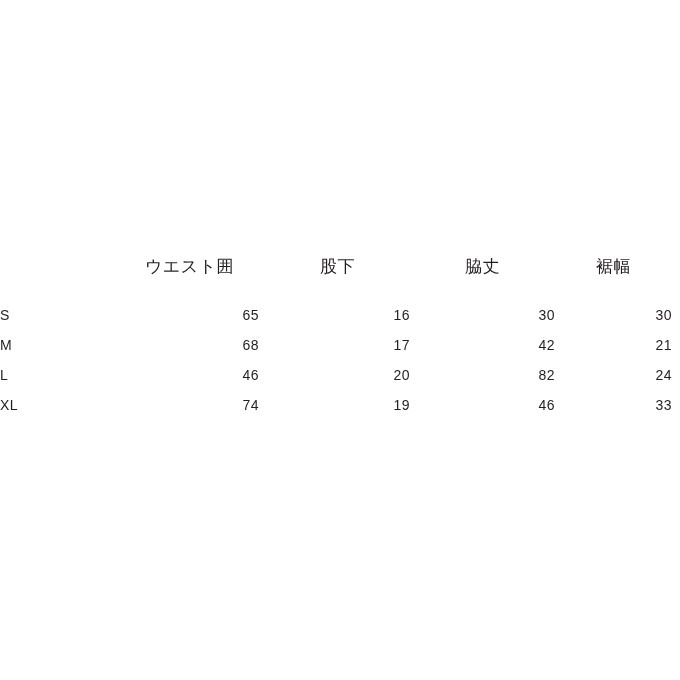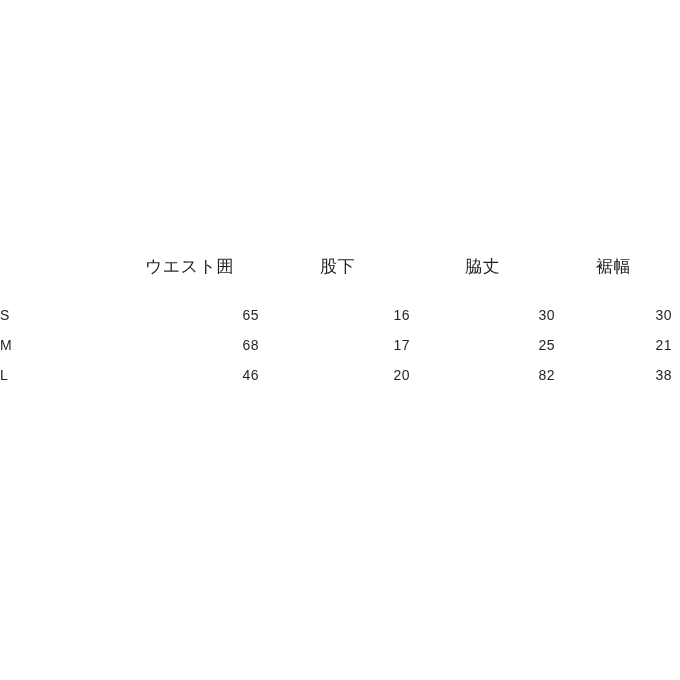--- a/index.html
+++ b/index.html
@@ -102,25 +102,32 @@
         <td class="row-label">S</td>
         <td class="cell col-1">65</td>
         <td class="cell col-2">16</td>
         <td class="cell col-3">30</td>
         <td class="cell col-4">30</td>
       </tr>
       <tr>
         <td class="row-label">M</td>
         <td class="cell col-1">68</td>
         <td class="cell col-2">17</td>
-        <td class="cell col-3">25</td>
+        <td class="cell col-3">42</td>
         <td class="cell col-4">21</td>
       </tr>
       <tr>
         <td class="row-label">L</td>
         <td class="cell col-1">46</td>
         <td class="cell col-2">20</td>
         <td class="cell col-3">82</td>
-        <td class="cell col-4">38</td>
+        <td class="cell col-4">24</td>
+      </tr>
+      <tr>
+        <td class="row-label">XL</td>
+        <td class="cell col-1">74</td>
+        <td class="cell col-2">19</td>
+        <td class="cell col-3">46</td>
+        <td class="cell col-4">33</td>
       </tr>
     </tbody>
   </table>
 </div>
 
 </body></html>

